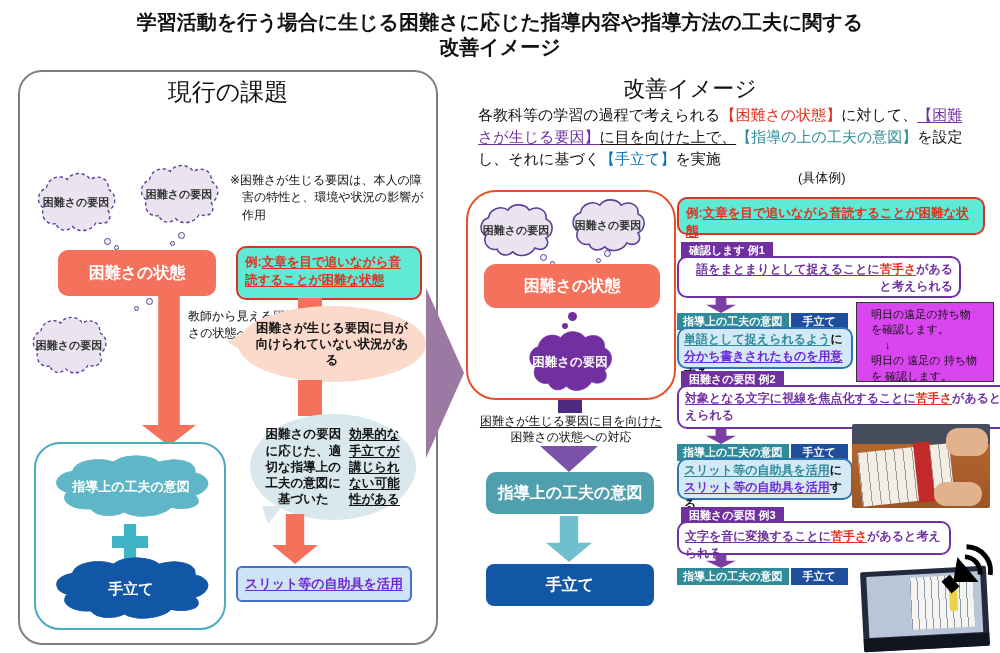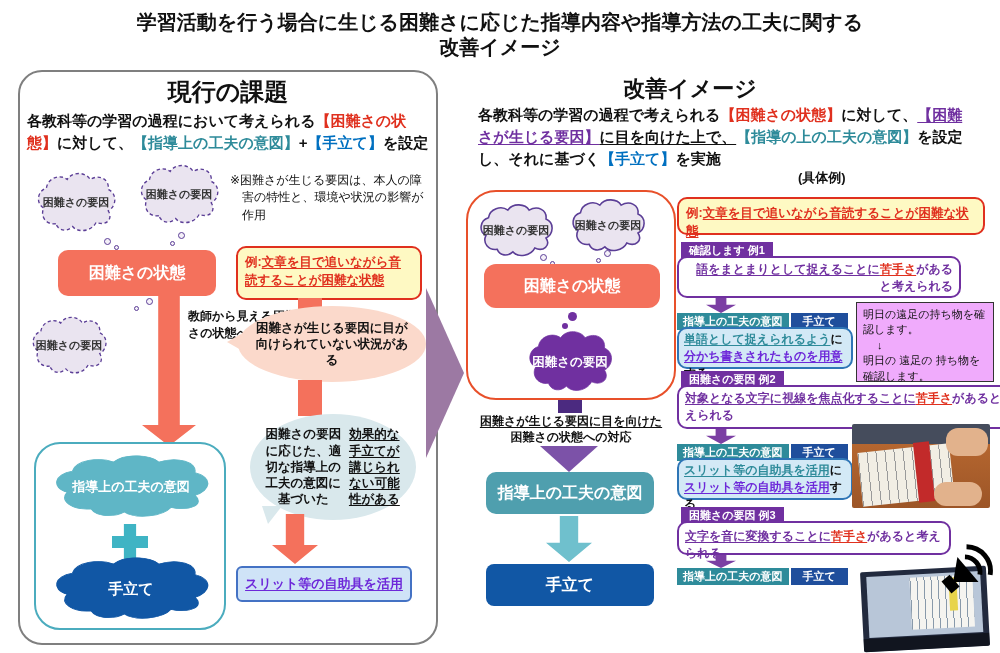--- a/index.html
+++ b/index.html
@@ -1,20 +1,20 @@
 <!DOCTYPE html>
 <html><head>
 <meta charset="utf-8">
 <style>
   * { margin:0; padding:0; box-sizing:border-box; }
   html,body { background:#fff; }
   .page { position:relative; width:1000px; height:653px; background:#fff; overflow:hidden;
           font-family:"Liberation Sans","DejaVu Sans",sans-serif; color:#111; }
   .abs { position:absolute; }
-  .b { font-weight:bold; }
+  .b { font-weight:normal; }
   .ctr { text-align:center; }
   .t-red { color:#E0301E; }
   .t-teal { color:#2E8B9A; }
   .t-blue { color:#0070C0; }
   .t-bluedk { color:#6d28d9; }
   .t-purple { color:#7030A0; }
   .t-green { color:#00A050; }
   .t-u { text-decoration:underline; text-underline-offset:2px; }
   .stack span { display:block; }
 
@@ -60,28 +60,28 @@
   .teal-container { border:2.5px solid #4BACBE; border-radius:26px; background:#fff; }
   .plus { background:#3FB4C4; clip-path:polygon(33% 0,67% 0,67% 33%,100% 33%,100% 67%,67% 67%,67% 100%,33% 100%,33% 67%,0 67%,0 33%,33% 33%); }
 
   .orange-container { border:2.5px solid #E8502A; border-radius:30px; background:#fff; }
   .intent-box { background:#4F9FAE; border-radius:10px; color:#fff; font-weight:bold; display:flex;
                 align-items:center; justify-content:center; font-size:16px; }
   .means-box { background:#1157A5; border-radius:8px; color:#fff; font-weight:bold; display:flex;
                align-items:center; justify-content:center; font-size:16px; }
   .darkshaft { background:#4B2A80; }
 
-  .redbox { background:#fef9c3; border:2px solid #E0301E; border-radius:10px; font-weight:bold; }
+  .redbox { background:#5eead4; border:2px solid #E0301E; border-radius:10px; font-weight:bold; }
   .factorbox { background:#fff; border:2px solid #7030A0; border-radius:10px; font-weight:bold; }
   .solbox { background:#D3E9F6; border:2px solid #2E75B6; border-radius:10px; font-weight:bold; }
   .lbl { display:inline-block; color:#fff; font-size:11px; font-weight:bold; line-height:1.2; }
   .lbl-factor { background:#7030A0; padding:2px 8px; }
   .lbl-intent { background:#2E8B9A; padding:2px 6px; margin-right:2px; }
   .lbl-means  { background:#1F4E9C; padding:2px 12px; }
-  .sidenote { background:#f0abfc; border:1.5px solid #333; font-size:11px; line-height:1.4; padding:4px 6px; }
+  .sidenote { background:#d946ef; border:1.5px solid #333; font-size:11px; line-height:1.4; padding:4px 14px; }
 
   .photo { overflow:hidden; border-radius:2px; }
   .ph1 { background:linear-gradient(180deg,#454C5C 0%,#454C5C 24%,#B5662F 24%,#9C5527 100%); }
   .ph1-book { position:absolute; left:8px; top:24px; width:92px; height:54px; background:#F2EEE4; transform:rotate(-6deg);
               background-image:repeating-linear-gradient(90deg,#9a9a9a 0 1px,transparent 1px 9px); }
   .ph1-slit { position:absolute; left:64px; top:18px; width:16px; height:60px; background:#C22A2A; transform:rotate(-6deg); }
   .ph1-hand1 { position:absolute; right:2px; top:4px; width:42px; height:28px; background:#E2B28C; border-radius:12px; }
   .ph1-hand2 { position:absolute; right:8px; bottom:2px; width:48px; height:24px; background:#E2B28C; border-radius:12px; }
   .ph2 { background:#222A3E; transform:rotate(-3deg); }
   .ph2-screen { position:absolute; left:6px; top:5px; right:6px; bottom:14px; background:#B8C6D8; }
@@ -101,21 +101,20 @@
 
 <div class="page">
 
   <div class="abs title">
     <div>学習活動を行う場合に生じる困難さに応じた指導内容や指導方法の工夫に関する</div>
     <div>改善イメージ</div>
   </div>
 
   <div class="abs lpanel"></div>
   <div class="abs b ctr" style="left:18px;top:76px;width:420px;font-size:24px;">現行の課題</div>
-  <div class="abs b" style="left:27px;top:110px;width:405px;font-size:15px;line-height:1.45;"><span>各教科等の学習の過程において考えられる</span><span class="t-red">【困難さの状態】</span><span>に対して、</span><span class="t-teal">【指導上の工夫の意図】</span><span>+</span><span class="t-blue">【手立て】</span><span>を設定</span></div>
 
   <div class="cloud-wrap lav dashed" style="left:33px;top:168px;width:86px;height:70px;">
     <svg class="cloud-svg" viewBox="-4 -8 128 98" preserveAspectRatio="none">
         <use class="cloud-path" href="#cloudpath"></use>
       </svg>
     <div class="cloud-label" style="font-size:11px;color:#333;">困難さの要因</div>
   </div>
   <div class="cloud-wrap lav dashed" style="left:136px;top:160px;width:86px;height:70px;">
     <svg class="cloud-svg" viewBox="-4 -8 128 98" preserveAspectRatio="none">
         <use class="cloud-path" href="#cloudpath"></use>

